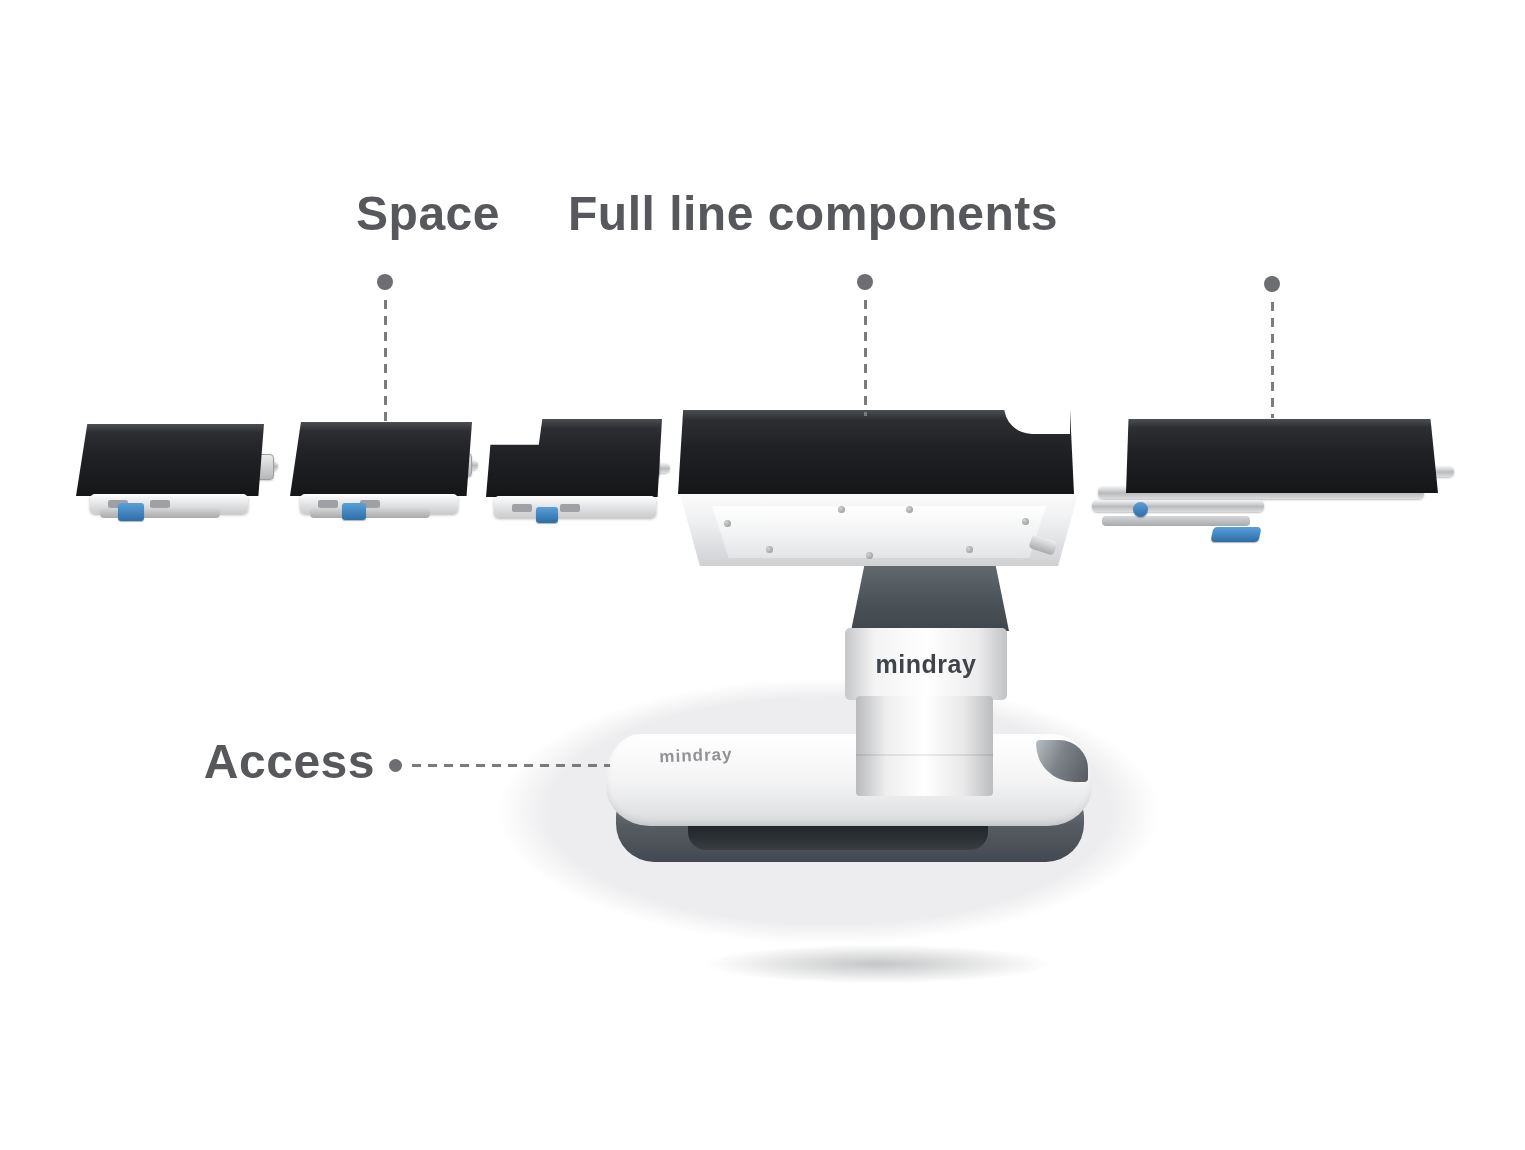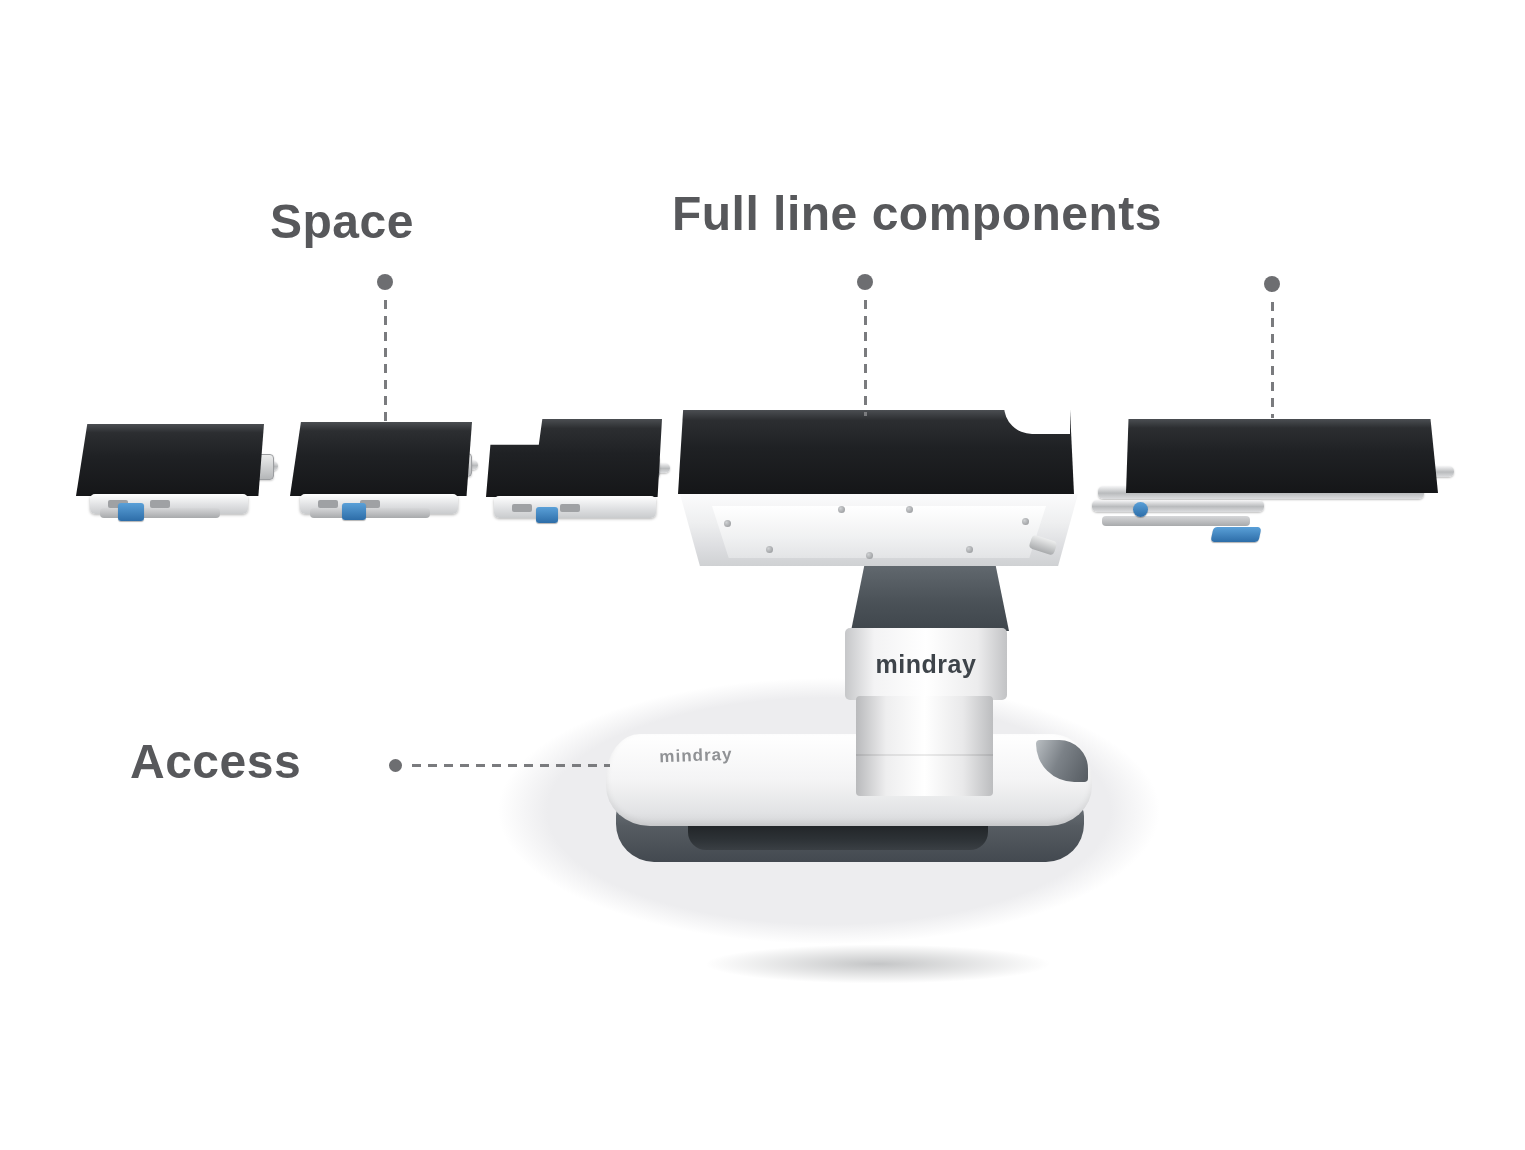--- a/index.html
+++ b/index.html
@@ -4,24 +4,24 @@
 <style>
   html,body{margin:0;padding:0;background:#ffffff;}
   .stage{
     position:relative;width:1525px;height:1150px;background:#ffffff;overflow:hidden;
     font-family:"Liberation Sans", sans-serif;
   }
   .abs{position:absolute;}
 
   
   .lbl{font-weight:700;color:#57585b;font-size:48px;letter-spacing:0.5px;line-height:1.1;}
-  .lbl-space{left:270px;top:196px;width:230px;text-align:left;}
-  .lbl-full{left:568px;top:188px;width:594px;text-align:right;}
+  .lbl-space{left:270px;top:188px;width:230px;text-align:right;}
+  .lbl-full{left:568px;top:188px;width:594px;text-align:left;}
   .lbl-expose{left:1158px;top:188px;width:230px;text-align:center;}
-  .lbl-access{left:130px;top:736px;width:245px;text-align:left;}
+  .lbl-access{left:130px;top:736px;width:245px;text-align:right;}
 
   .dot{background:#6d6e71;border-radius:50%;}
   .dot-space{left:377px;top:274px;width:16px;height:16px;}
   .dot-full{left:857px;top:274px;width:16px;height:16px;}
   .dot-expose{left:1264px;top:276px;width:16px;height:16px;}
   .dot-access{left:389px;top:759px;width:13px;height:13px;}
 
   .vdash{width:3px;background:repeating-linear-gradient(180deg,#7a7b7e 0,#7a7b7e 9px,transparent 9px,transparent 16px);}
   .vd-space{left:384px;top:300px;height:122px;}
   .vd-full{left:864px;top:300px;height:116px;}

